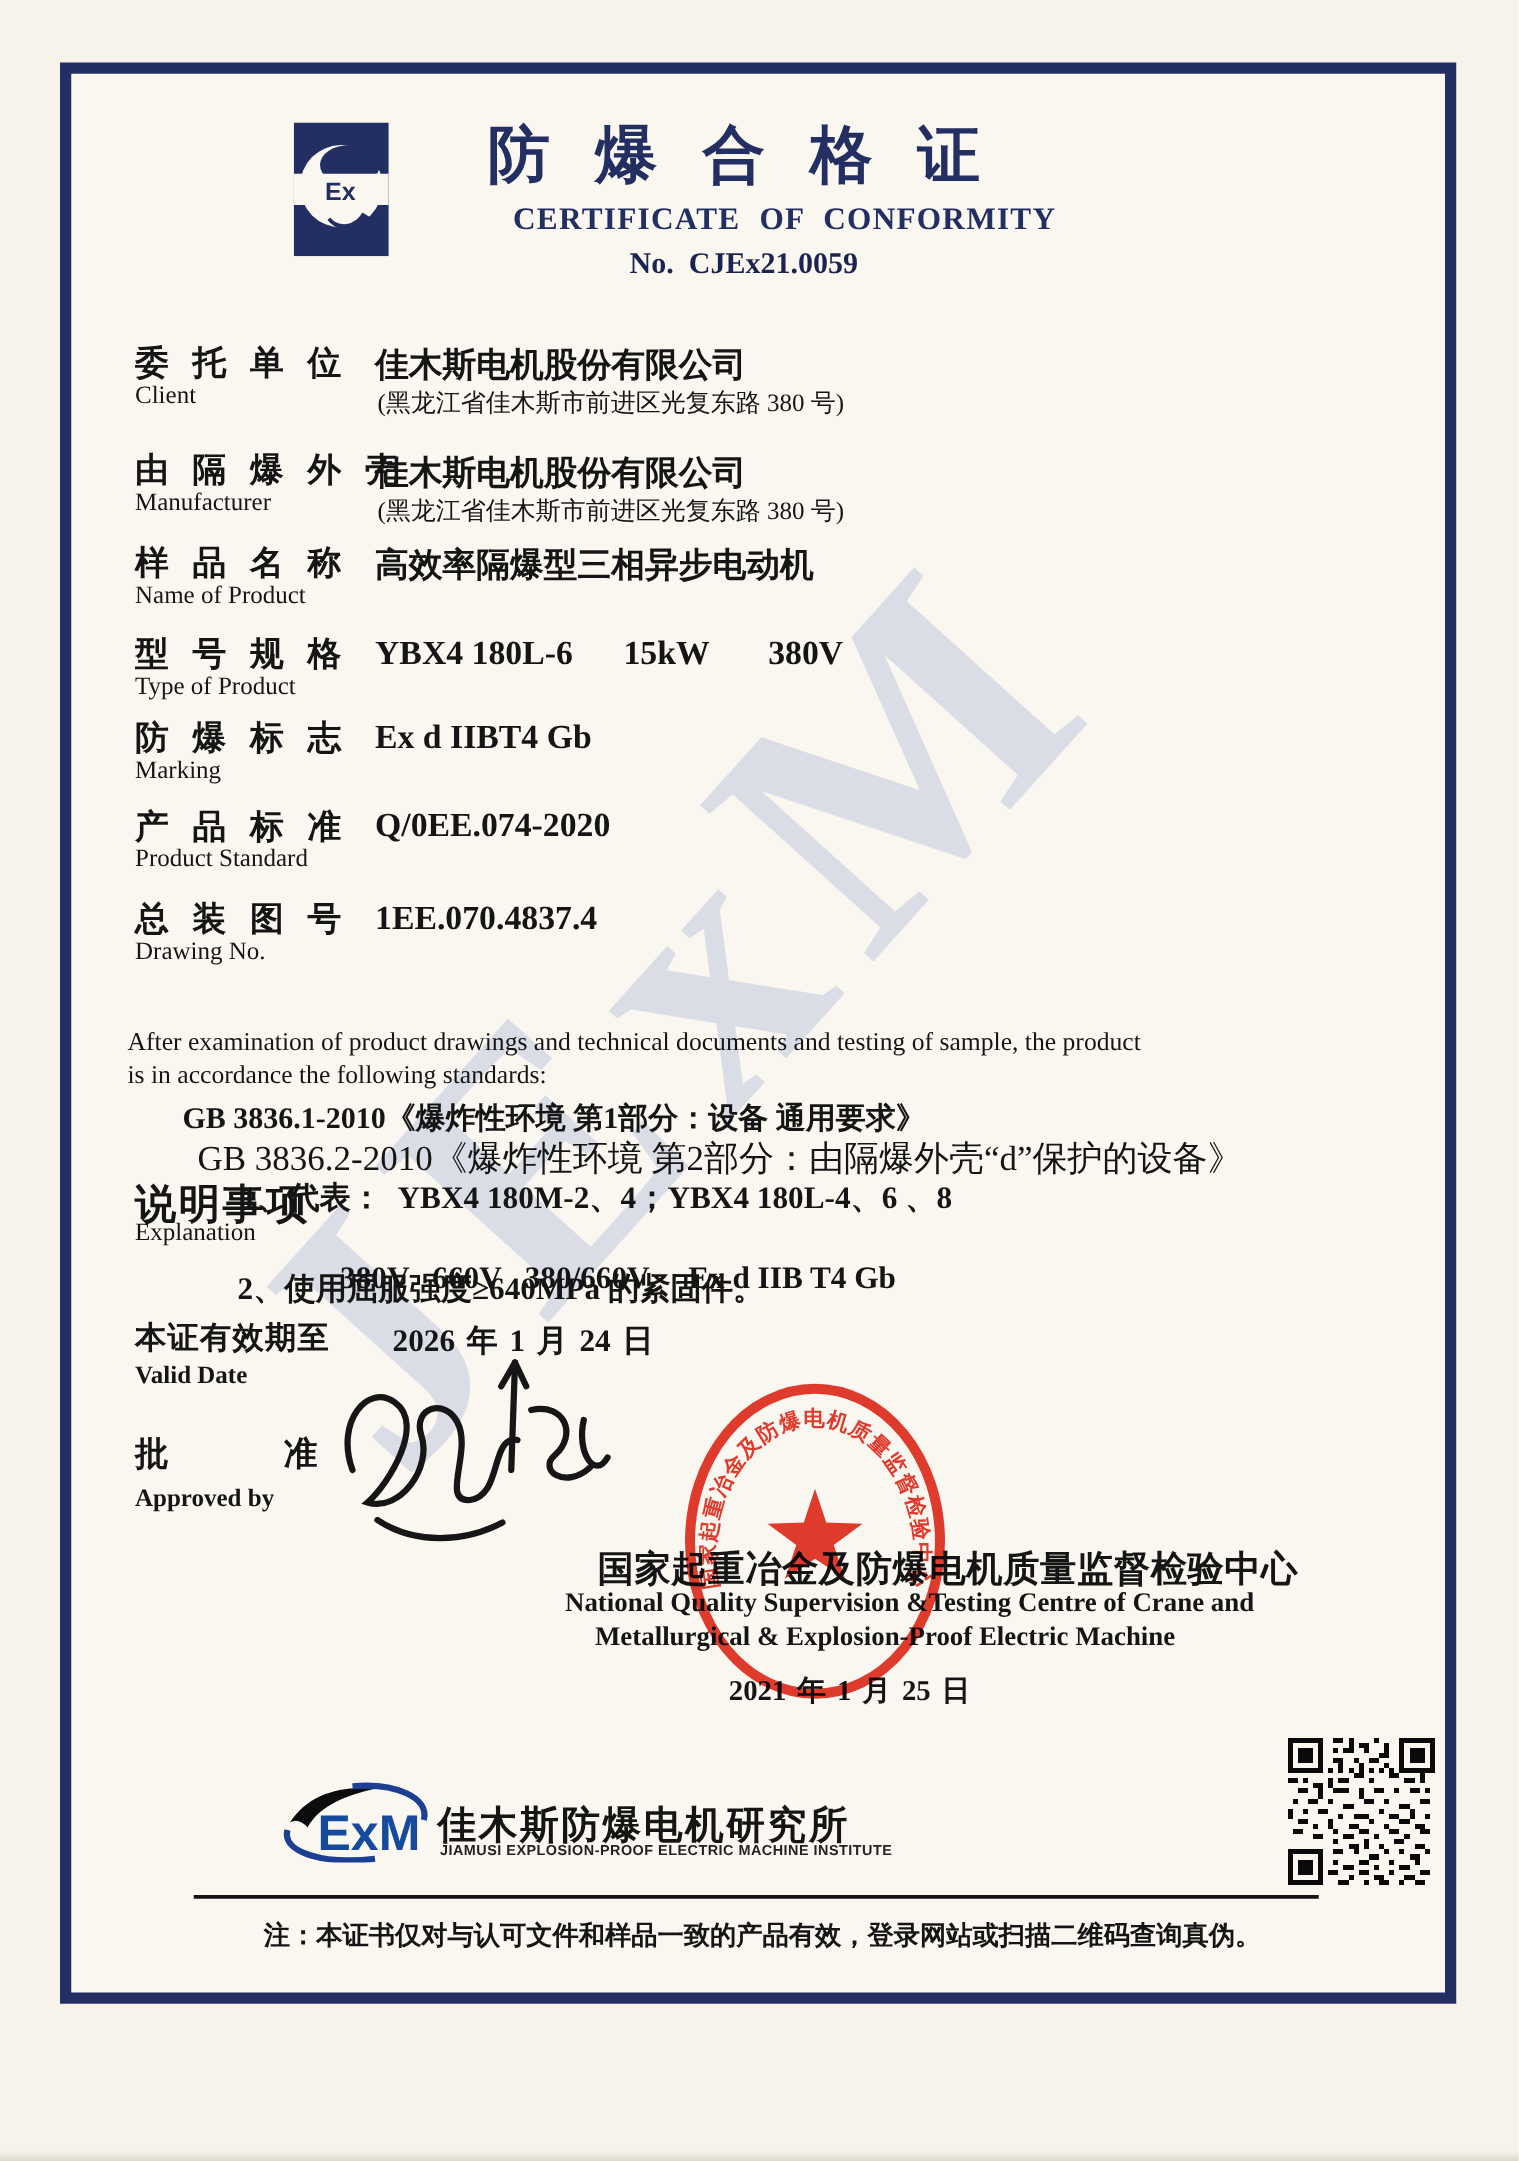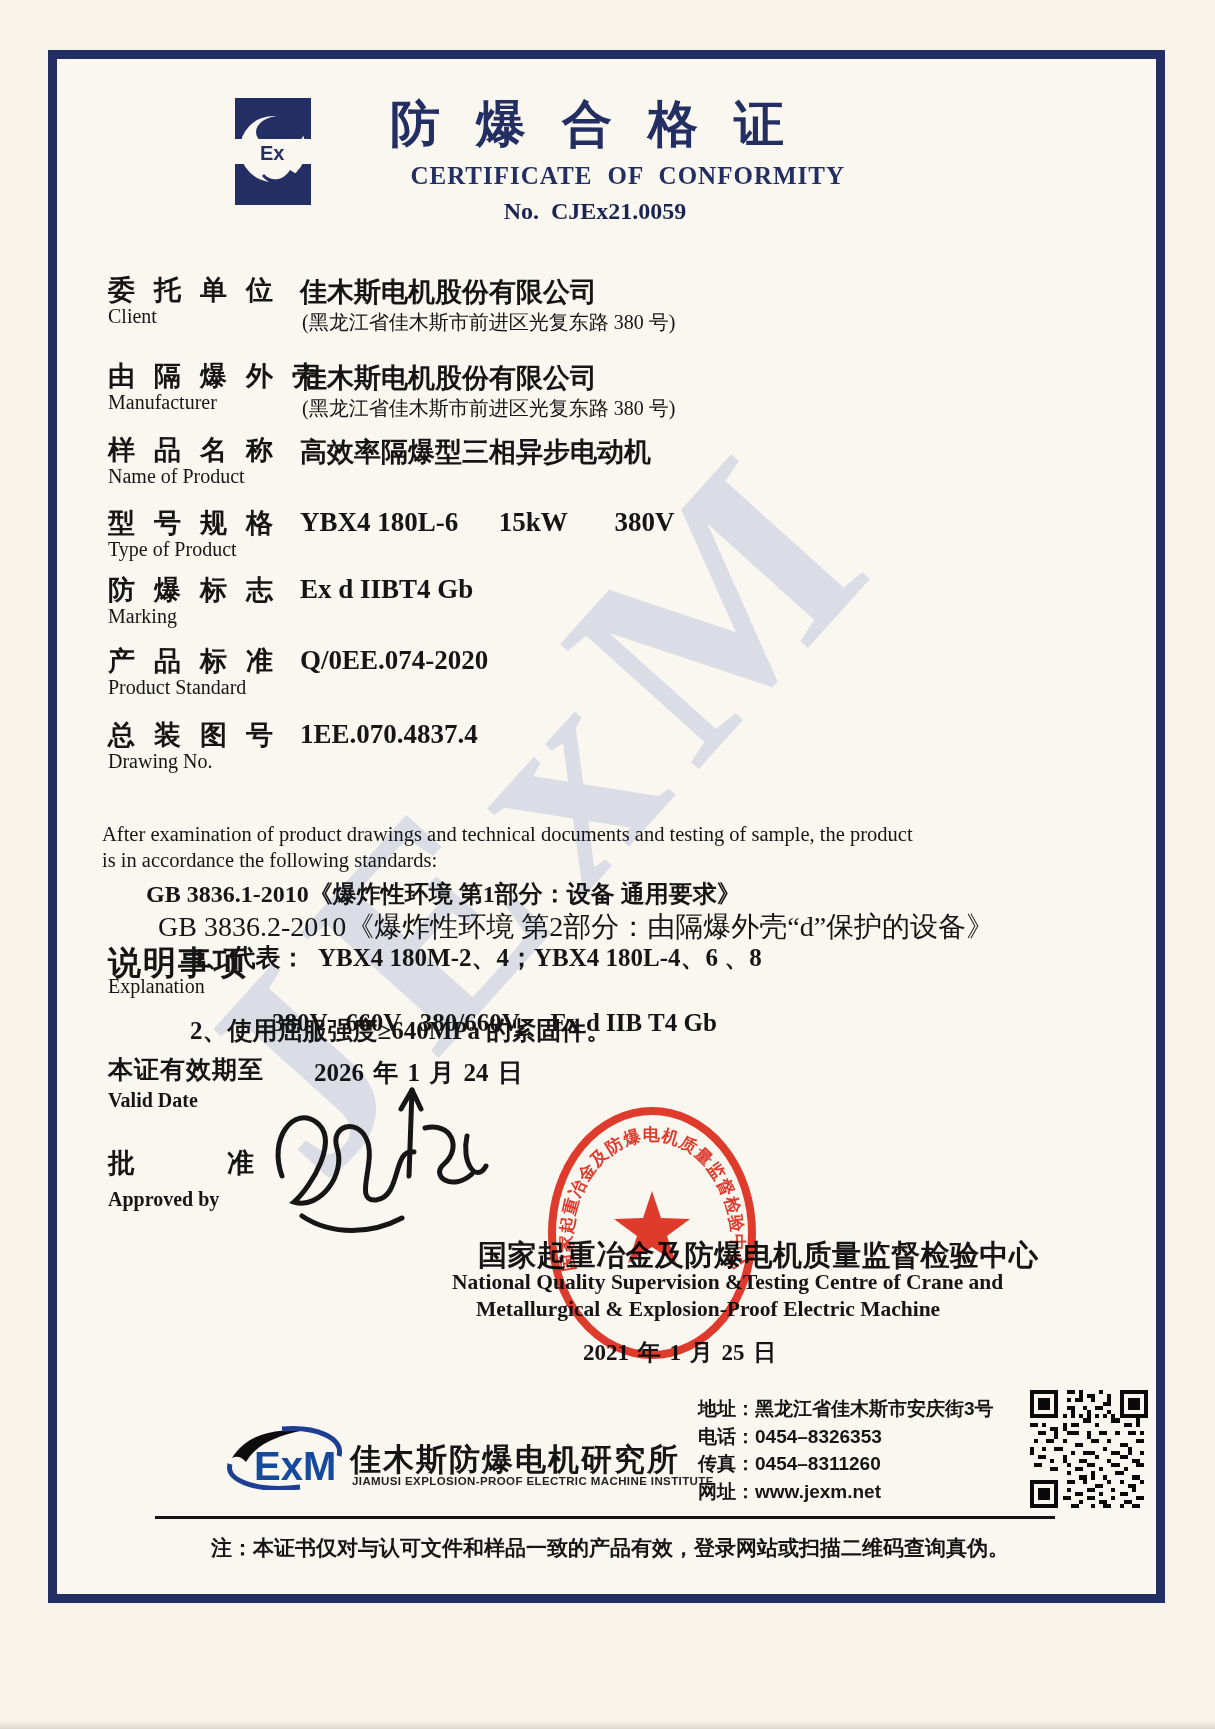--- a/index.html
+++ b/index.html
@@ -180,34 +180,20 @@
       <svg width="130" height="66" viewBox="0 0 130 66">
         <path d="M12 34 C 26 12 52 4 80 7 C 58 12 36 20 26 38 Q 19 30 12 34 Z" fill="#0c0c0c"></path>
         <path d="M62 5 C 96 2 124 14 119 32" fill="none" stroke="#1c3f94" stroke-width="5"></path>
         <path d="M10 40 C 5 58 40 68 80 63" fill="none" stroke="#1c3f94" stroke-width="5"></path>
         <text x="34" y="56" font-size="40" font-weight="bold" fill="#164a9c" font-family="Liberation Sans, DejaVu Sans, sans-serif">ExM</text>
       </svg>
     </div>
     <div class="inst-zh">佳木斯防爆电机研究所</div>
     <div class="inst-en">JIAMUSI EXPLOSION-PROOF ELECTRIC MACHINE INSTITUTE</div>
 
-    <div class="contacts">
-      <div class="c-row">
-        <span class="c-label">地址：</span><span>黑龙江省佳木斯市安庆街3号</span>
-      </div>
-      <div class="c-row">
-        <span class="c-label">电话：</span><span>0454–8326353</span>
-      </div>
-      <div class="c-row">
-        <span class="c-label">传真：</span><span>0454–8311260</span>
-      </div>
-      <div class="c-row">
-        <span class="c-label">网址：</span><span>www.jexm.net</span>
-      </div>
-    </div>
 
     <div class="qr">
       <svg width="118" height="118" viewBox="0 0 29 29" shape-rendering="crispEdges">
         <rect x="0" y="0" width="29" height="29" fill="#faf7f0"></rect>
         <g fill="#0a0a0a">
           <rect x="0" y="0" width="7" height="7"></rect>
             <rect x="22" y="0" width="7" height="7"></rect>
             <rect x="0" y="22" width="7" height="7"></rect>
         </g>
         <g fill="#faf7f0">

